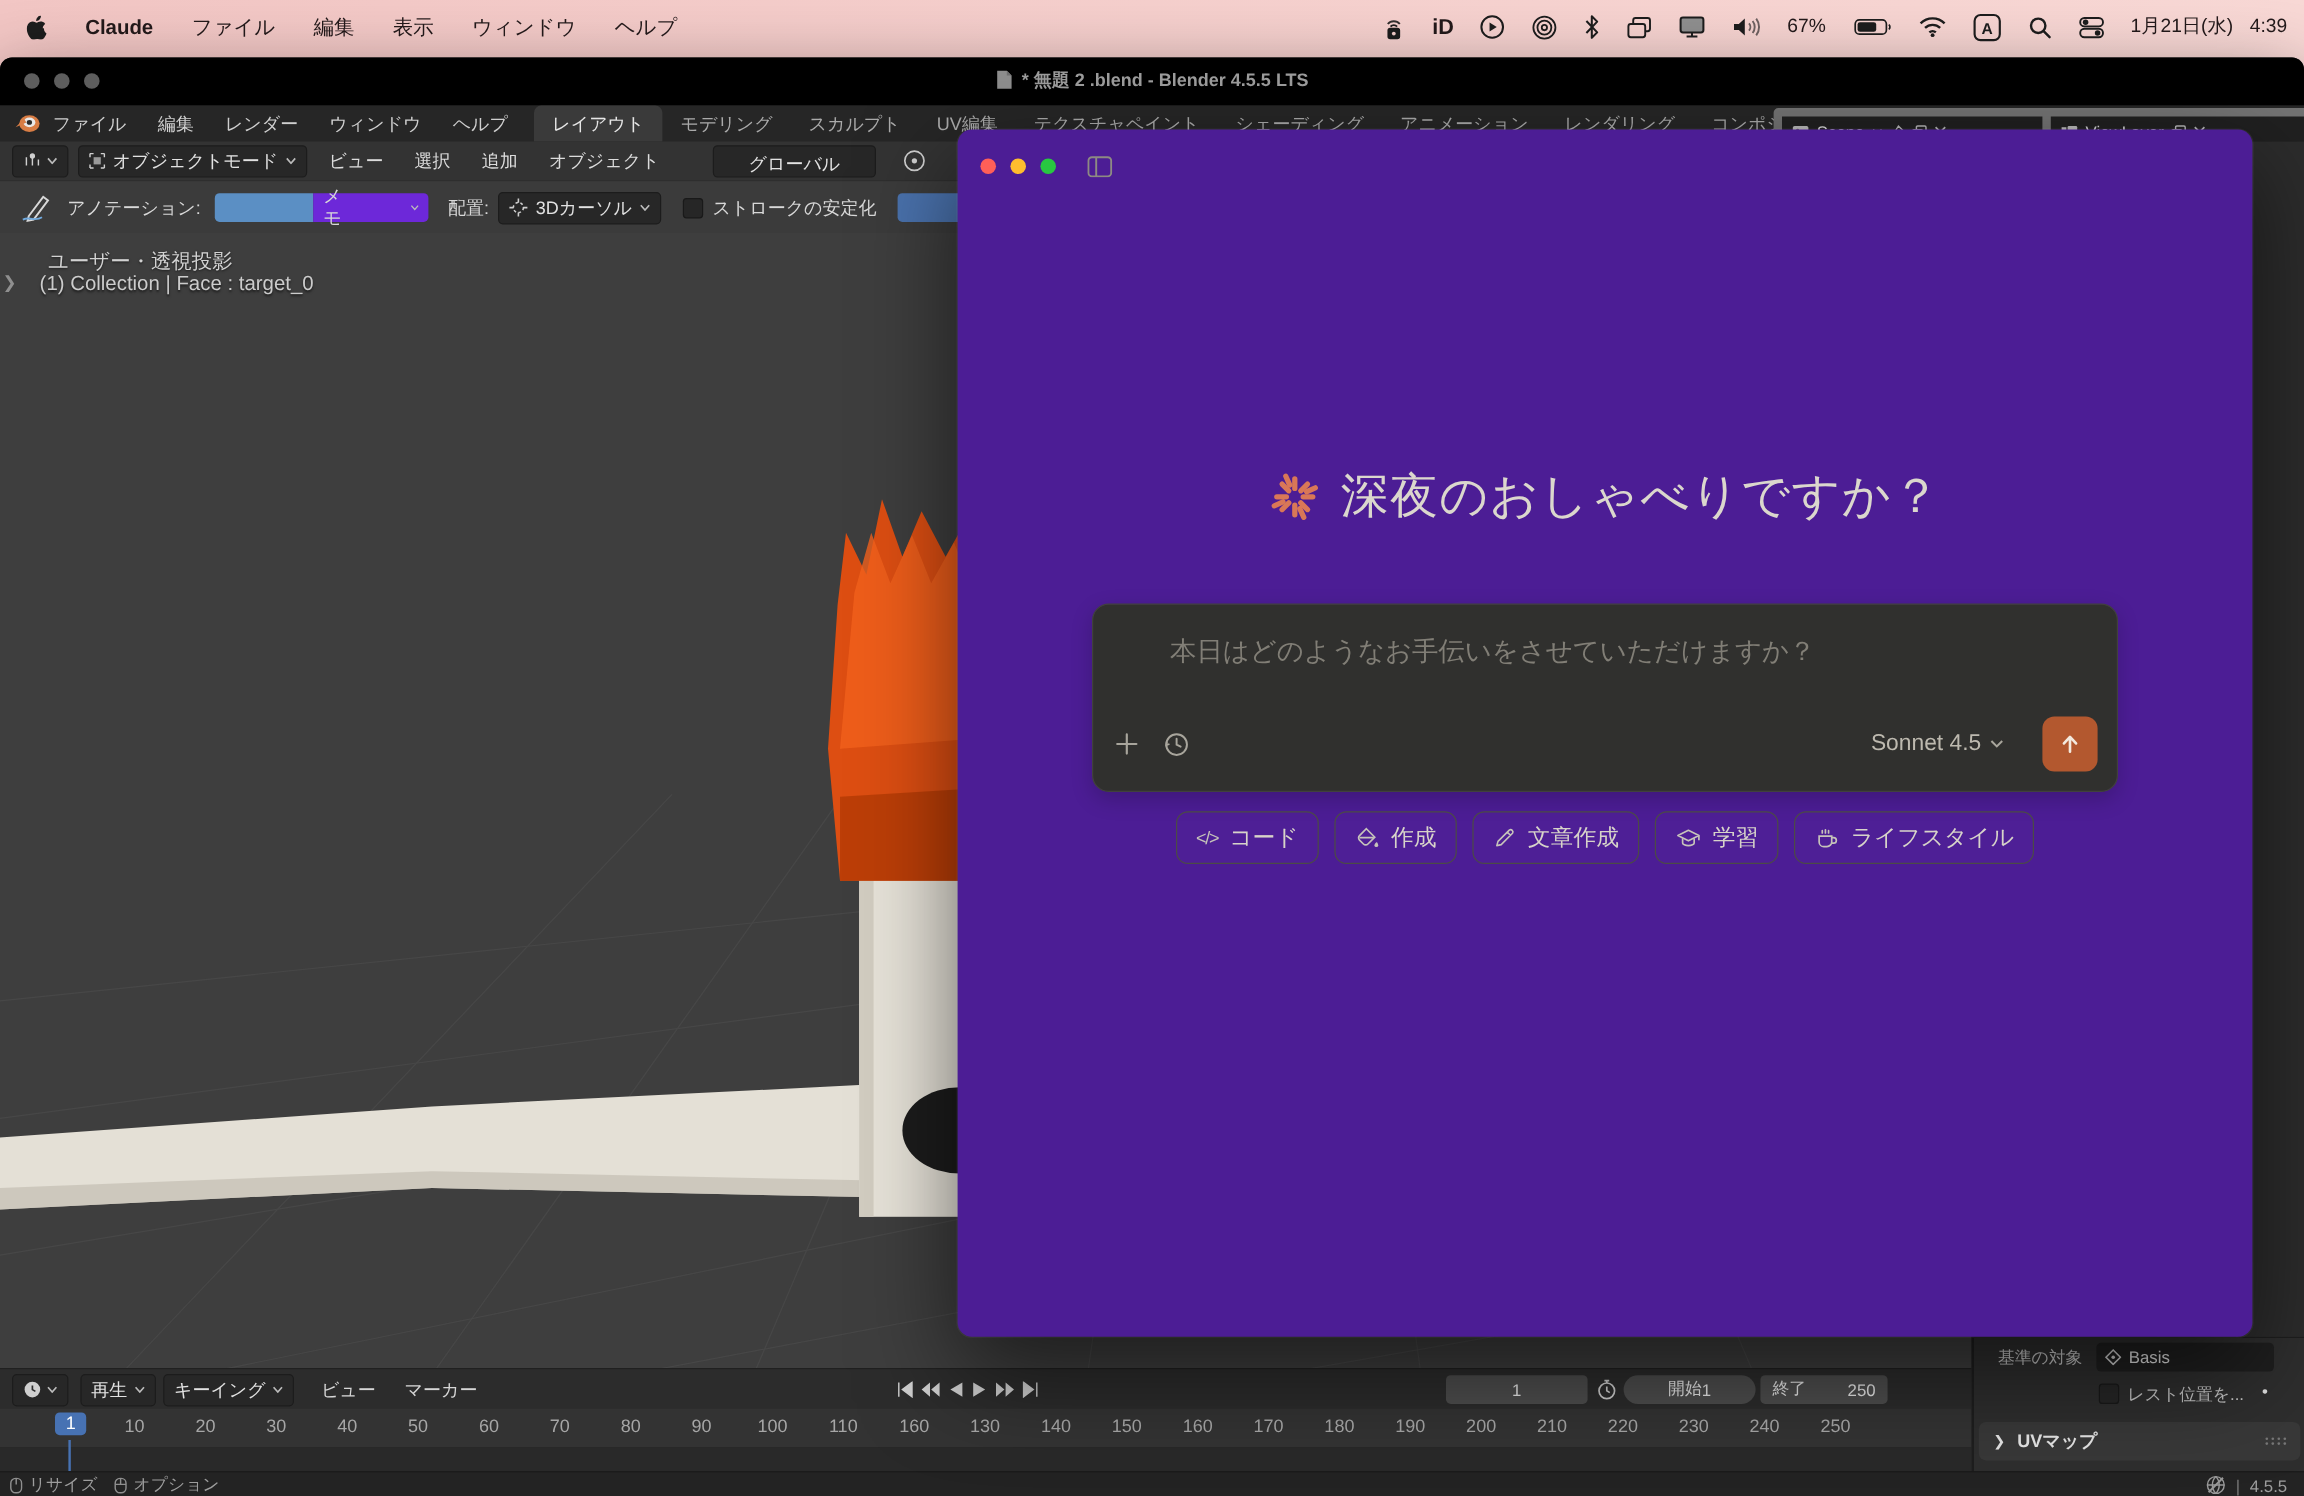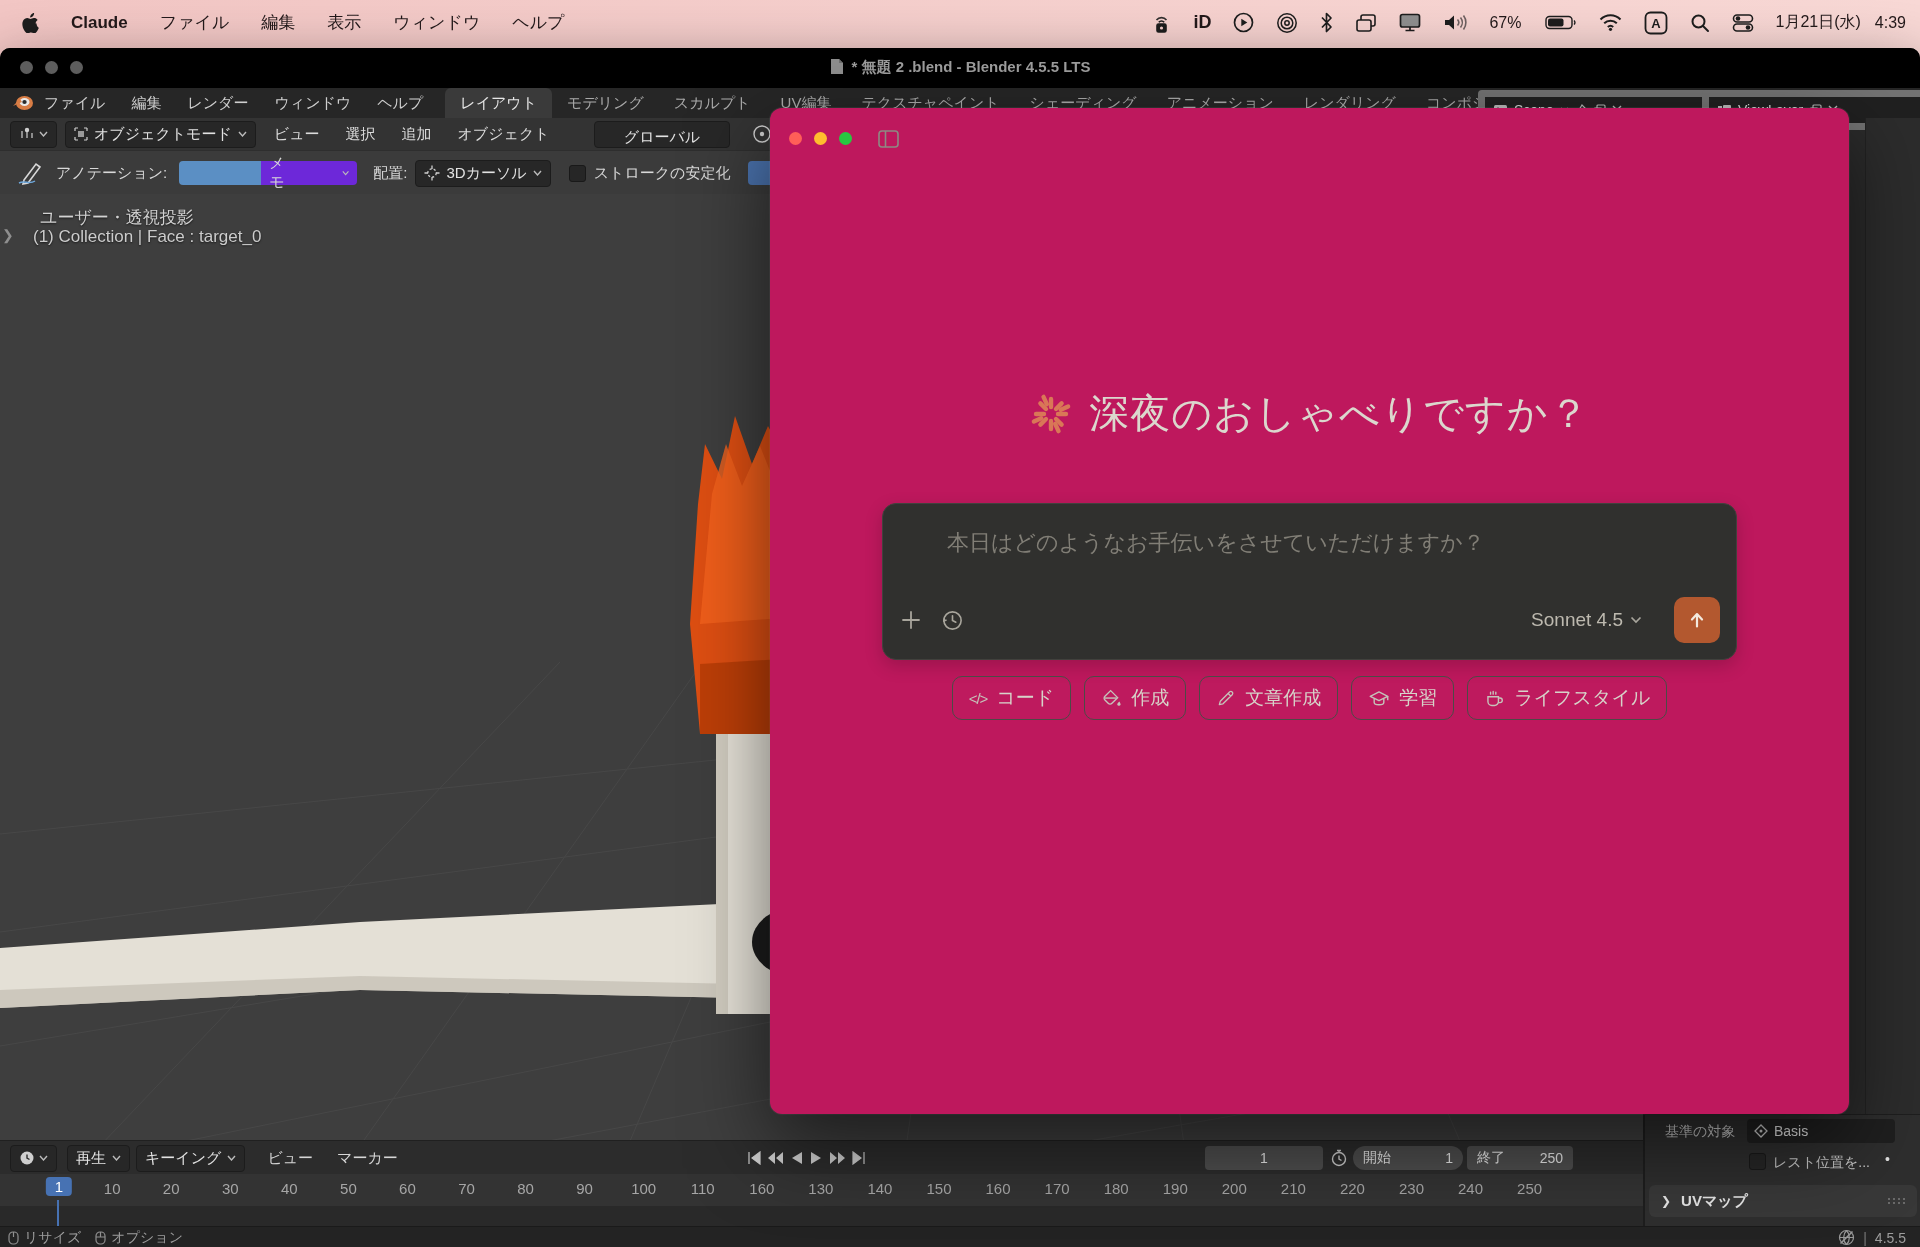--- a/index.html
+++ b/index.html
@@ -60,21 +60,21 @@
   
   #bstatus{position:absolute;left:0;top:1178px;width:1920px;height:21px;background:#232323;border-top:1px solid #1a1a1a;display:flex;align-items:center;color:#9d9d9d;font-size:14px;}
 
   
   #rpanel{position:absolute;left:1643px;top:1066px;width:277px;height:112px;background:#2e2e2e;border-left:2px solid #1e1e1e;border-top:1px solid #1e1e1e;color:#c6c6c6;font-size:14px;}
   #basisfld{position:absolute;left:102px;top:4px;width:134px;height:24px;background:#1f1f1f;border-radius:4px;display:flex;align-items:center;gap:6px;padding:0 7px;color:#e3e3e3;}
   #uvhdr{position:absolute;left:4px;top:70px;width:268px;height:32px;background:#383838;border-radius:6px;display:flex;align-items:center;color:#e3e3e3;font-size:15px;}
   #rsliver{position:absolute;left:1865px;top:70px;width:55px;height:996px;background:#2c2c2c;border-left:1px solid #222;}
 
   
-  #cwin{position:absolute;left:770px;top:108px;width:1079px;height:1006px;background:#be185d;border-radius:12px;
+  #cwin{position:absolute;left:798px;top:108px;width:1079px;height:1006px;background:#4c1d95;border-radius:12px;
         box-shadow:0 30px 80px rgba(0,0,0,.55),0 0 0 1px rgba(255,255,255,.07);}
   .light{position:absolute;top:24px;width:13px;height:13px;border-radius:50%;}
   #c-sidebar{position:absolute;left:108px;top:22px;}
   #greeting{position:absolute;left:0;top:278px;width:100%;display:flex;align-items:center;justify-content:center;gap:16px;}
   #greeting .g-text{color:#dbd7cd;font-size:40px;letter-spacing:1px;}
   #inputbox{position:absolute;left:112px;top:395px;width:853px;height:155px;background:#30302e;border:1px solid #41413d;border-radius:14px;box-shadow:0 6px 18px rgba(0,0,0,.18);}
   #inputbox textarea{position:absolute;left:26px;top:22px;width:780px;height:60px;background:transparent;border:none;outline:none;resize:none;color:#e6e3da;font-size:22px;font-family:"Liberation Sans",sans-serif;margin-left:36px;}
   #inputbox textarea::placeholder{color:#817e76;}
   #ib-controls{position:absolute;left:0;bottom:16px;width:100%;display:flex;align-items:center;padding:0 16px;box-sizing:border-box;gap:18px;}
   #model{margin-left:auto;display:flex;align-items:center;gap:7px;color:#bdb9af;font-size:19px;cursor:default;}
@@ -452,21 +452,21 @@
         </svg>
     </span>
 
     <span class="numf" style="position:absolute;left:1205px;width:118px;">1</span>
     <span style="position:absolute;left:1330px;top:8px;">
         <svg width="18" height="18" viewBox="0 0 18 18">
           <circle cx="9" cy="10" r="6.5" fill="none" stroke="#cfcfcf" stroke-width="1.4"></circle>
           <path d="M9 6.5 V10 l2.5 1.5 M7 1.5 h4 M9 1.5 V3.5" stroke="#cfcfcf" stroke-width="1.4" fill="none"></path>
         </svg>
       </span>
-    <span class="numf" style="position:absolute;left:1353px;width:110px;justify-content:space-between;padding:0 10px;box-sizing:border-box;border-radius:12px;">
+    <span class="numf" style="position:absolute;left:1353px;width:110px;justify-content:center;padding:0 10px;box-sizing:border-box;border-radius:12px;">
         <span>開始</span>
         <span>1</span>
       </span>
     <span class="numf" style="position:absolute;left:1467px;width:106px;justify-content:space-between;padding:0 10px;box-sizing:border-box;">
         <span>終了</span>
         <span>250</span>
       </span>
   </div>
 
   <div id="ruler">

